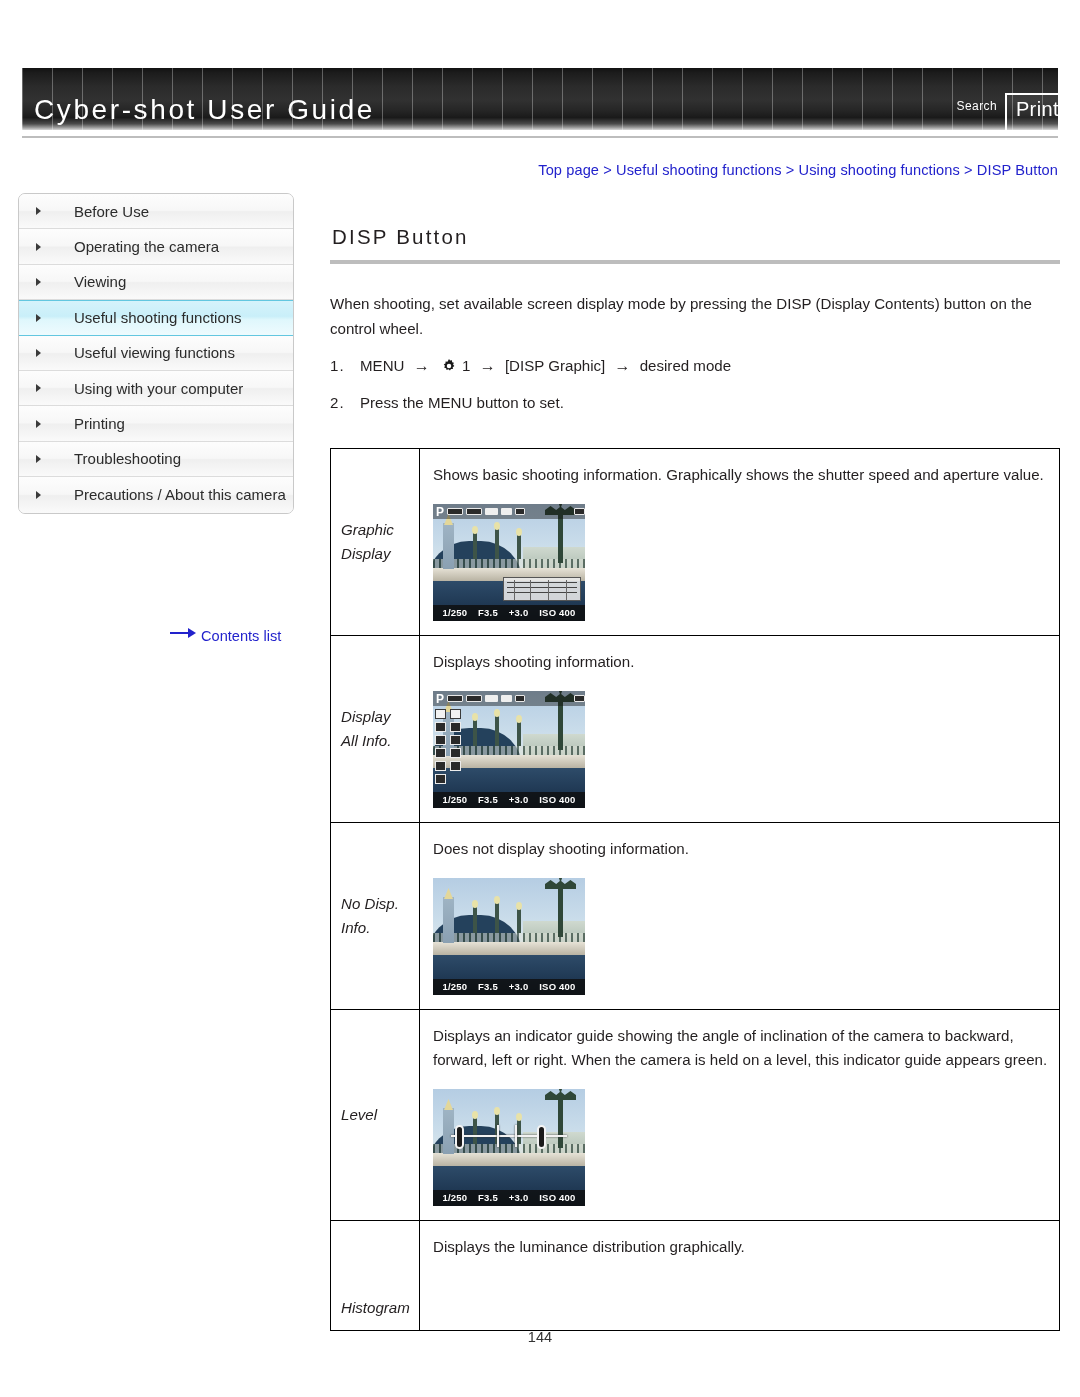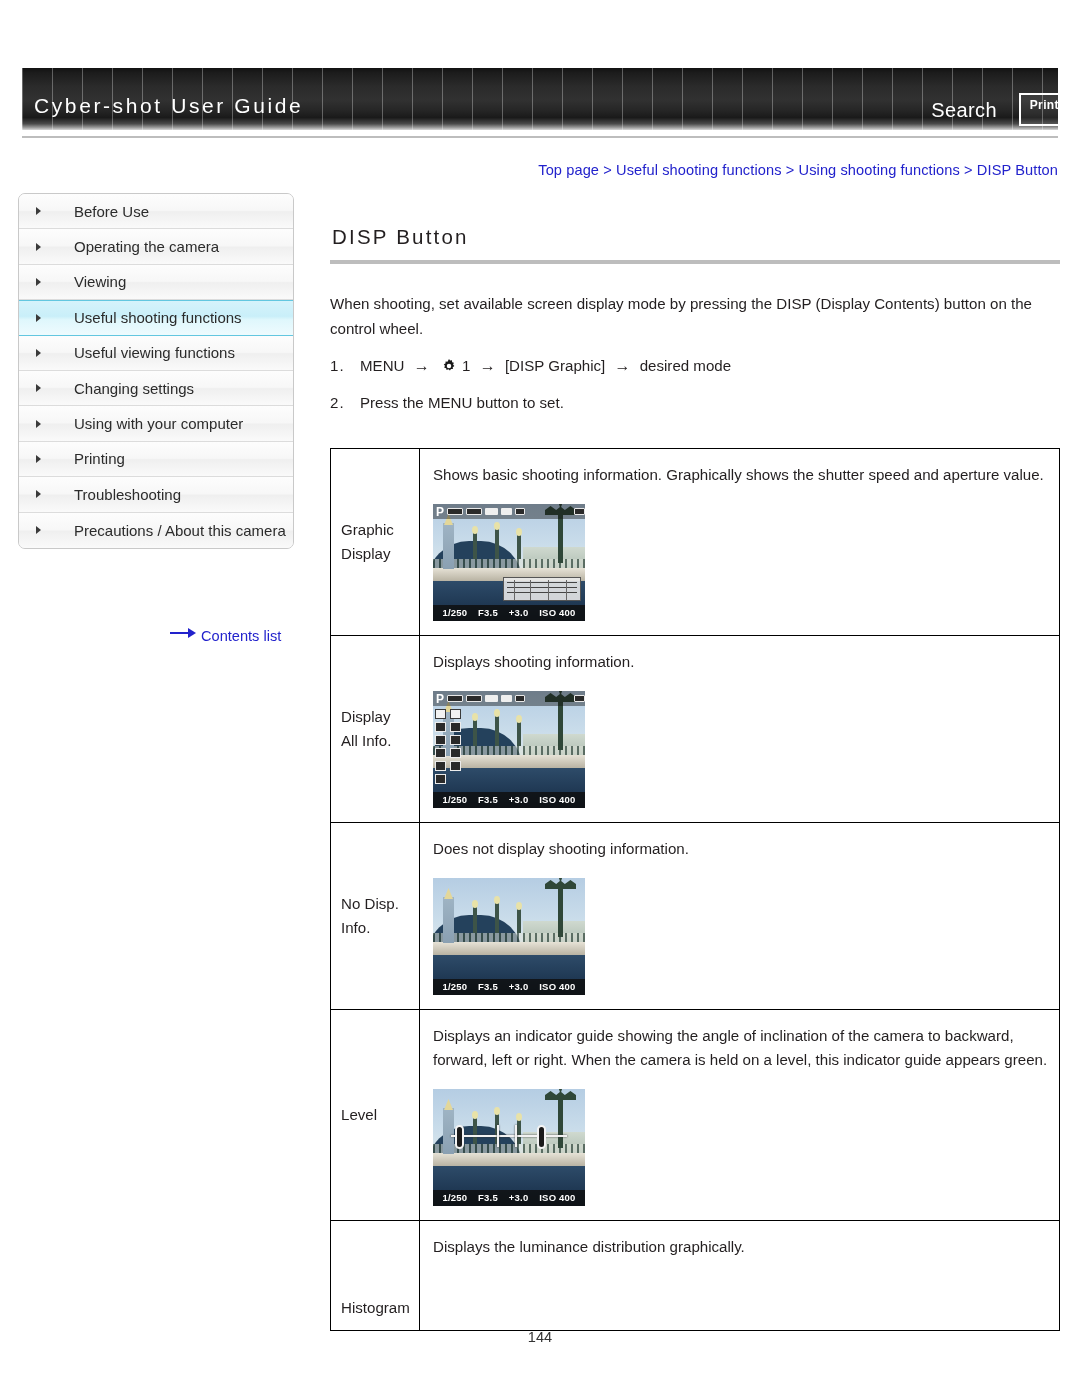--- a/index.html
+++ b/index.html
@@ -31,46 +31,45 @@
   }
   #header-underline {
     position: absolute;
     left: 22px; top: 136px;
     width: 1036px; height: 2px;
     background: #bdbdbd;
   }
   #site-title {
     position: absolute;
     left: 34px; top: 94px;
-    font-size: 21px;
+    font-size: 28px;
     letter-spacing: 2.6px;
     color: #ffffff;
     white-space: nowrap;
   }
   #search-link {
     position: absolute;
     right: 83px; top: 99px;
-    font-size: 20px;
+    font-size: 12px;
     color: #ffffff;
     letter-spacing: 0.4px;
     cursor: pointer;
     white-space: nowrap;
   }
   #print-button {
     position: absolute;
     right: 10px; top: 93px;
     padding: 3px 9px 12px 9px;
     border: 2px solid #ffffff;
-    font-size: 12px;
+    font-size: 20px;
     color: #ffffff;
     letter-spacing: 0.4px;
     cursor: pointer;
     background: rgba(255,255,255,0.06);
     white-space: nowrap;
-    font-weight: bold;
   }
 
   
   #breadcrumb {
     position: absolute;
     right: 22px; top: 162px;
     font-size: 14.6px;
     color: #2222cc;
     white-space: nowrap;
     letter-spacing: 0.1px;
@@ -221,20 +220,21 @@
   #disp-table td {
     border: 1px solid #000000;
     vertical-align: middle;
     font-size: 15.1px;
     line-height: 24px;
     color: #231f20;
   }
   #disp-table td.mode-cell {
     width: 89px;
     padding: 8px 4px 8px 10px;
+    font-style: italic;
   }
   #disp-table td.desc-cell {
     padding: 14px 10px 14px 13px;
     vertical-align: top;
   }
   .desc-text { margin: 0 0 0 0; }
 
   
   .lcd {
     position: relative;
@@ -428,24 +428,20 @@
     <span class="nav-arrow"></span>
     <span>Viewing</span>
   </div>
   <div class="nav-item active">
     <span class="nav-arrow"></span>
     <span>Useful shooting functions</span>
   </div>
   <div class="nav-item">
     <span class="nav-arrow"></span>
     <span>Useful viewing functions</span>
-  </div>
-  <div class="nav-item">
-    <span class="nav-arrow"></span>
-    <span>Changing settings</span>
   </div>
   <div class="nav-item">
     <span class="nav-arrow"></span>
     <span>Using with your computer</span>
   </div>
   <div class="nav-item">
     <span class="nav-arrow"></span>
     <span>Printing</span>
   </div>
   <div class="nav-item">

